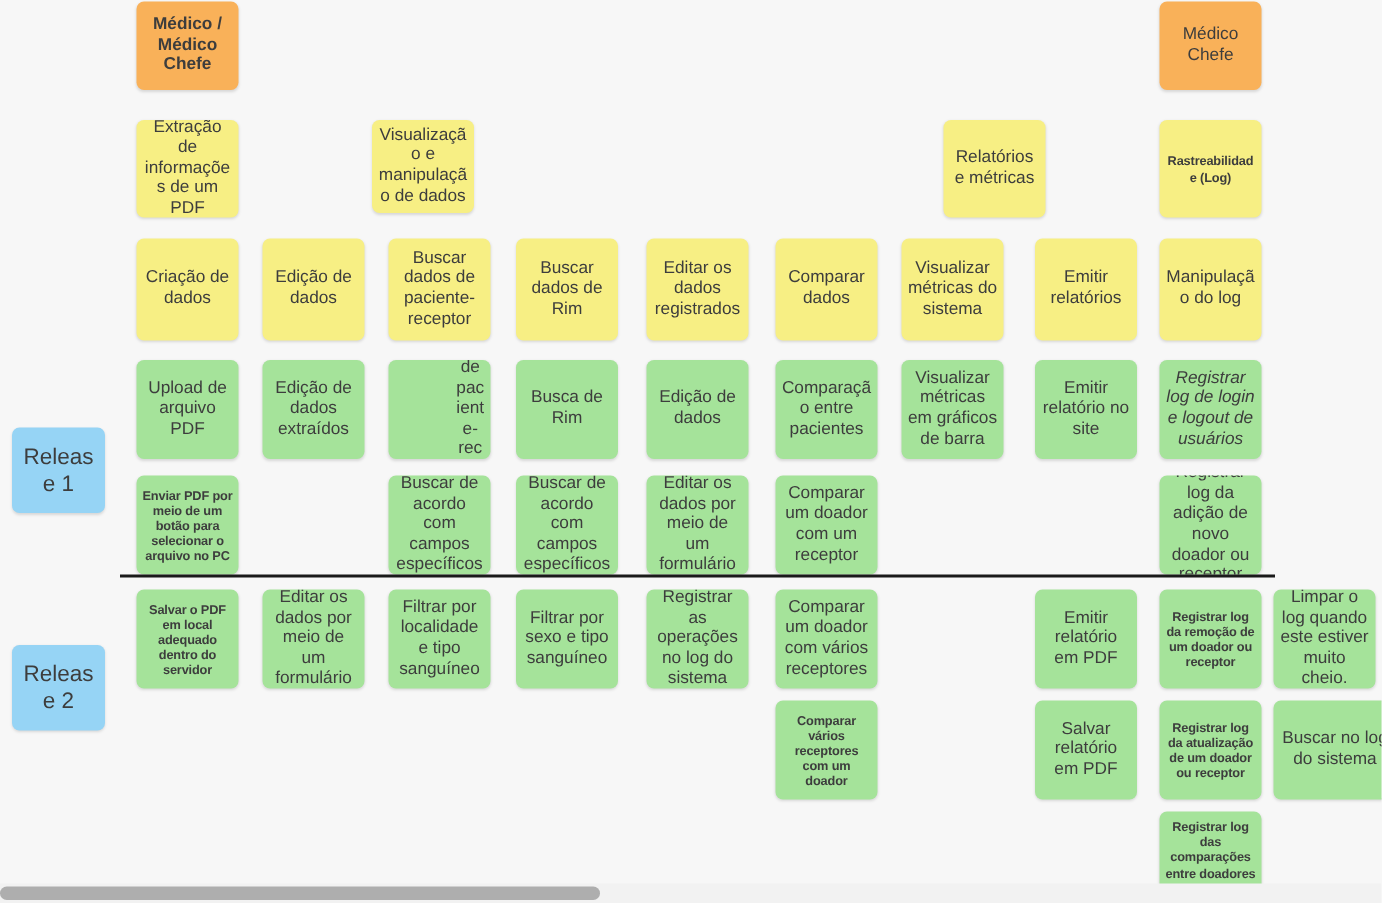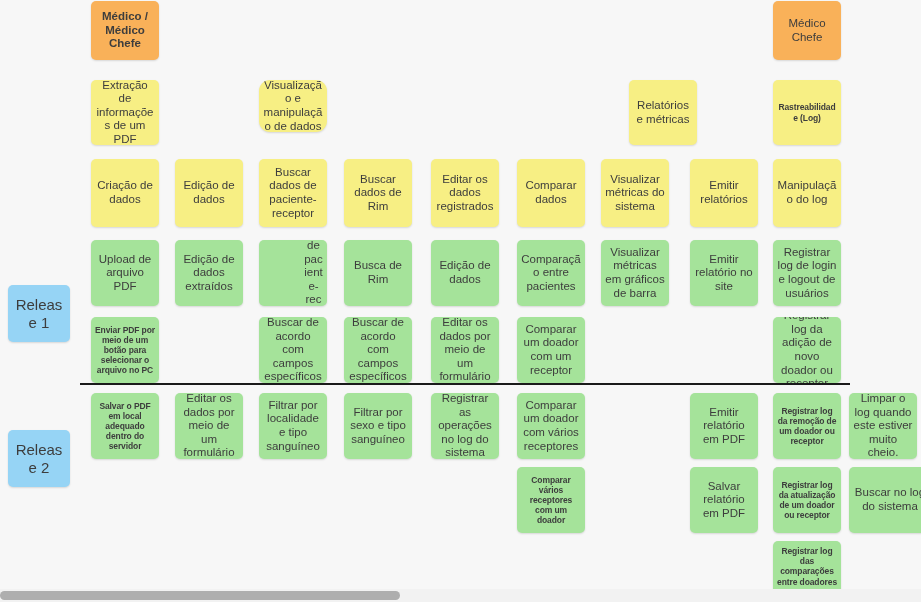--- a/index.html
+++ b/index.html
@@ -68,21 +68,21 @@
   <div id="cards-layer">
       <div class="card c-orange fs-normal" style="left: 91px; top: 1px; width: 68px; height: 59px; font-weight: bold;">
         <span>Médico / Médico Chefe</span>
       </div>
       <div class="card c-orange fs-normal" style="left: 773px; top: 1px; width: 68px; height: 59px;">
         <span>Médico Chefe</span>
       </div>
       <div class="card c-yellow fs-normal" style="left: 91px; top: 80px; width: 68px; height: 65px;">
         <span>Extração de informações de um PDF</span>
       </div>
-      <div class="card c-yellow fs-normal" style="left: 259px; top: 80px; width: 68px; height: 52px; border-radius: 11px;">
+      <div class="card c-yellow fs-normal" style="left: 248px; top: 80px; width: 68px; height: 62px;">
         <span>Visualização e manipulação de dados</span>
       </div>
       <div class="card c-yellow fs-normal" style="left: 629px; top: 80px; width: 68px; height: 65px;">
         <span>Relatórios e métricas</span>
       </div>
       <div class="card c-yellow fs-small" style="left: 773px; top: 80px; width: 68px; height: 65px;">
         <span>Rastreabilidade (Log)</span>
       </div>
       <div class="card c-yellow fs-normal" style="left: 91px; top: 159px; width: 68px; height: 68px;">
         <span>Criação de dados</span>
@@ -128,21 +128,21 @@
       </div>
       <div class="card c-green fs-normal" style="left: 517px; top: 240px; width: 68px; height: 66px;">
         <span>Comparação entre pacientes</span>
       </div>
       <div class="card c-green fs-normal" style="left: 601px; top: 240px; width: 68px; height: 66px;">
         <span>Visualizar métricas em gráficos de barra</span>
       </div>
       <div class="card c-green fs-normal" style="left: 690px; top: 240px; width: 68px; height: 66px;">
         <span>Emitir relatório no site</span>
       </div>
-      <div class="card c-green fs-normal" style="left: 773px; top: 240px; width: 68px; height: 66px;">
+      <div class="card c-green fs-normal" style="left: 773px; top: 240px; width: 68px; height: 66px; font-style: italic;">
         <span>Registrar log de login e logout de usuários</span>
       </div>
       <div class="card c-green fs-small" style="left: 91px; top: 317px; width: 68px; height: 66px;">
         <span>Enviar PDF por meio de um botão para selecionar o arquivo no PC</span>
       </div>
       <div class="card c-green fs-normal" style="left: 259px; top: 317px; width: 68px; height: 66px;">
         <span>Buscar de acordo com campos específicos</span>
       </div>
       <div class="card c-green fs-normal" style="left: 344px; top: 317px; width: 68px; height: 66px;">
         <span>Buscar de acordo com campos específicos</span>

